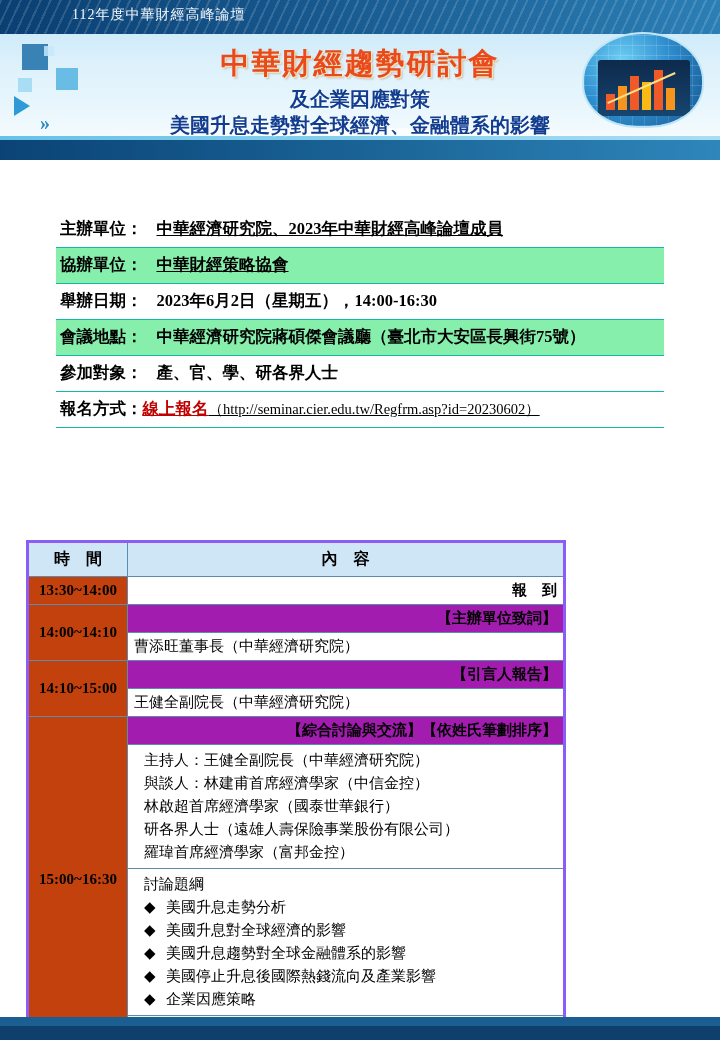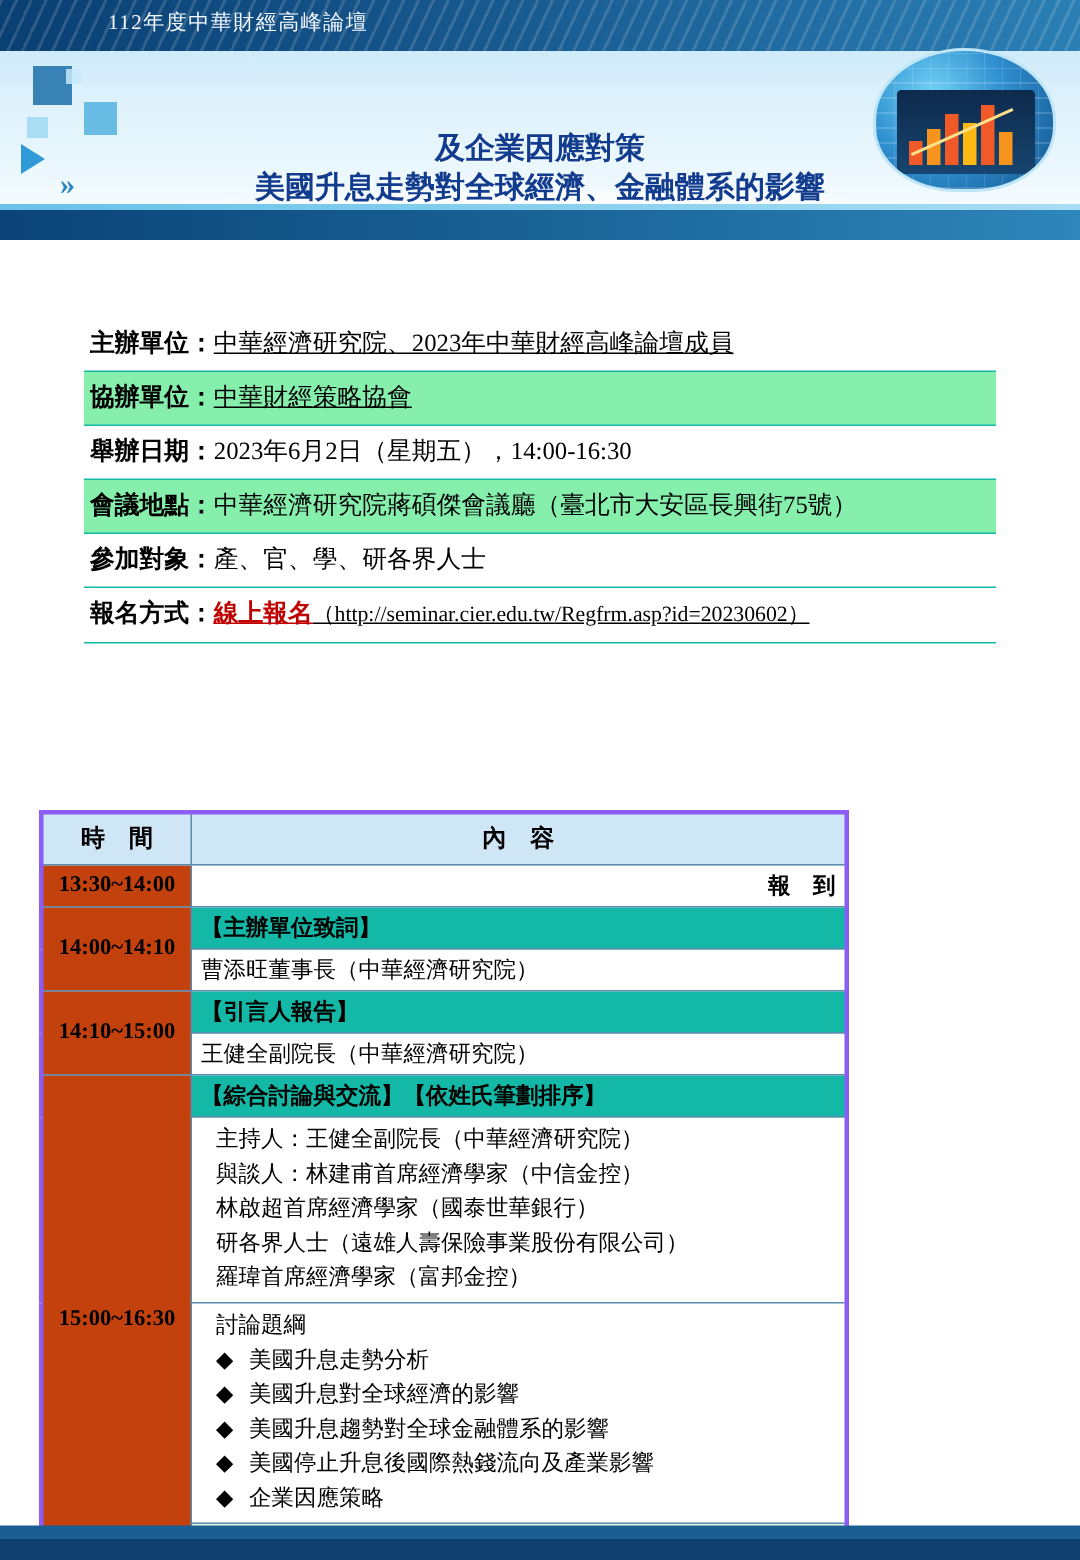--- a/index.html
+++ b/index.html
@@ -122,21 +122,21 @@
     position:absolute; left:56px; top:212px; width:608px;
   }
   .info-row {
     display:flex; align-items:baseline;
     font-size:16.5px; line-height:20px;
     padding:7px 4px 8px 4px;
     border-bottom:1px solid #14b8a6;
   }
   .info-row.alt { background:#86efac; }
   .info-label { font-weight:bold; white-space:nowrap; }
-  .info-value { font-weight:normal; }
+  .info-value { font-weight:bold;margin-left:14px; }
   .u { text-decoration:underline; }
   .link { color:#c00000; text-decoration:underline; font-weight:bold; }
   .urltext { font-size:14.5px; text-decoration:underline; }
 
   
   .agenda {
     position:absolute; left:26px; top:500px; width:540px;
     border:3px solid #8b5cf6;
     border-collapse:collapse;
     font-size:15px;
@@ -146,21 +146,21 @@
     border:1px solid #5b8bae;
     padding:4px 6px;
     vertical-align:middle;
   }
   .agenda th {
     background:#cfe6f6; font-weight:bold; text-align:center; font-size:16px;
     padding:6px;
   }
   .col-time { width:100px; text-align:center; font-weight:bold; background:#c2410c; }
   .cell-center { text-align:right; font-weight:bold; }
-  .hl { background:#14b8a6; text-align:left; font-weight:bold; }
+  .hl { background:#a21caf; text-align:right; font-weight:bold; }
   .qa { background:#eef7e0; text-align:center; font-weight:bold; }
   .pl { padding-left:10px; }
   .indent { padding-left:56px; }
   .bul { display:flex; gap:8px; padding-left:10px; }
   .bul .d { width:14px; }
   .list-line { line-height:23px; }
   .sub-line { line-height:23px; padding-left:10px; }
 
   
   .foot1 { position:absolute; left:0; bottom:14px; width:720px; height:9px; background:#1b5f92; }
@@ -174,20 +174,21 @@
   <div class="banner-dark-stripes"></div>
   <div class="forum-label">112年度中華財經高峰論壇</div>
 
   <div class="sq s1"></div>
   <div class="sq s2"></div>
   <div class="sq s3"></div>
   <div class="sq s4"></div>
   <div class="tri"></div>
   <div class="chev">»</div>
 
+  <div class="title-main">中華財經趨勢研討會</div>
   <div class="title-sub-wrap">
     <div class="title-sub">及企業因應對策</div>
     <div class="title-sub">美國升息走勢對全球經濟、金融體系的影響</div>
   </div>
 
   <div class="img-globe">
     <div class="grid"></div>
     <div class="chartbox">
       <div class="bar b1"></div>
       <div class="bar b2"></div>

